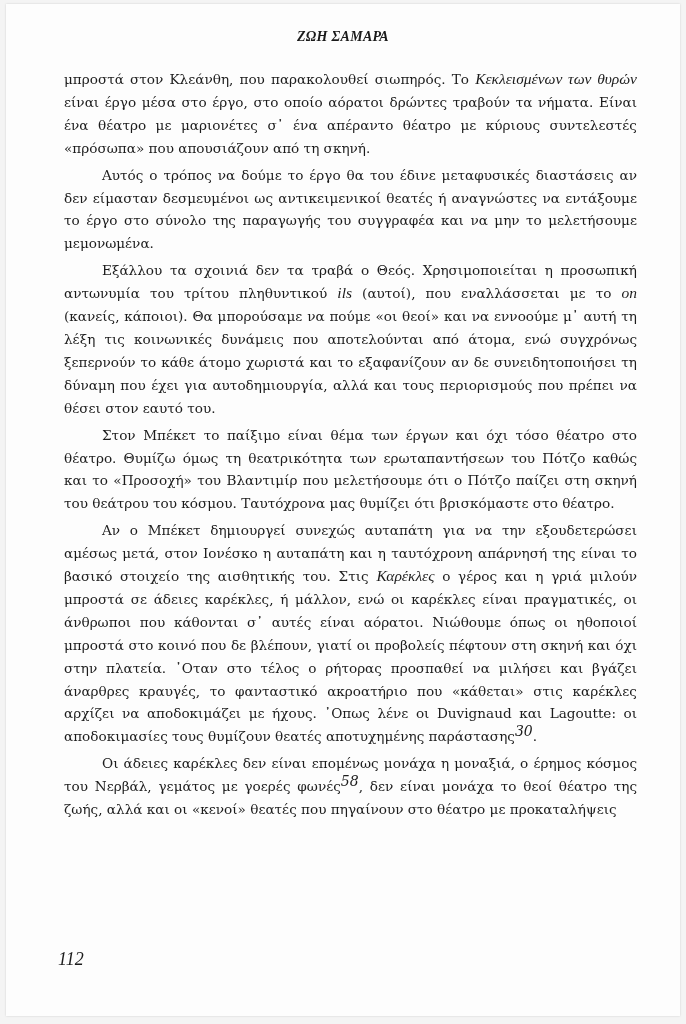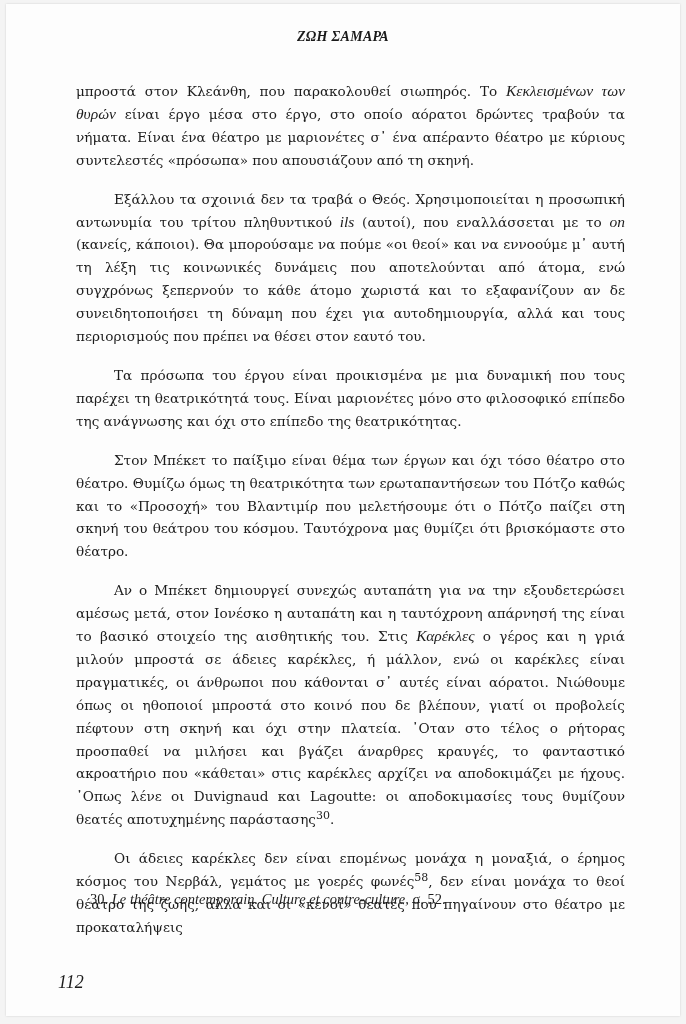--- a/index.html
+++ b/index.html
@@ -15,50 +15,48 @@
   .running-head {
     position: absolute; left: 0; top: 29px; width: 686px; text-align: center;
     font-family: "Liberation Serif", serif; font-style: italic; font-weight: bold;
     font-size: 14px; color: #1a1a1a; letter-spacing: 0.3px;
   }
   .body-text {
     position: absolute; left: 60px; top: 64px; width: 581px;
     font-family: "DejaVu Serif", serif; font-size: 13.6px; line-height: 22.9px;
     color: #1c1c1c; text-align: justify;
   }
-  .body-text p { margin: 16px; text-indent: 38px; }
+  .body-text p { margin: 4px; text-indent: 38px; }
   .body-text p.noindent { text-indent: 0; }
   .body-text i { font-family: "Liberation Serif", serif; font-size: 15.5px; }
-  sup { font-size: 11px; line-height: 0; vertical-align: 5px; }
+  sup { font-size: 14px; line-height: 0; vertical-align: 5px; font-style: italic; }
   .footnotes {
     position: absolute; left: 90px; top: 890px; width: 520px;
     font-family: "Liberation Serif", serif; font-size: 14.5px; line-height: 18px;
     color: #1c1c1c;
   }
   .footnotes div { white-space: nowrap; }
   .page-number {
     position: absolute; left: 58px; top: 949px;
     font-family: "Liberation Serif", serif; font-style: italic; font-size: 18px;
     color: #1c1c1c;
-    margin-top: 23px;
   }
 </style>
 </head>
 <body>
 
 <div class="page"></div>
 
 <div class="running-head">ΖΩΗ ΣΑΜΑΡΑ</div>
 
 <div class="body-text">
   <p class="noindent"><span>μπροστά στον Κλεάνθη, που παρακολουθεί σιωπηρός. Το </span><i>Κεκλεισμένων των θυρών</i><span> είναι έργο μέσα στο έργο, στο οποίο αόρατοι δρώντες τραβούν τα νήματα. Είναι ένα θέατρο με μαριονέτες σ᾿ ένα απέραντο θέατρο με κύριους συντελεστές «πρόσωπα» που απουσιάζουν από τη σκηνή.</span></p>
+  <p>Αυτός ο τρόπος να δούμε το έργο θα του έδινε μεταφυσικές διαστάσεις αν δεν είμασταν δεσμευμένοι ως αντικειμενικοί θεατές ή αναγνώστες να εντάξουμε το έργο στο σύνολο της παραγωγής του συγγραφέα και να μην το μελετήσουμε μεμονωμένα.</p>
   <p><span>Εξάλλου τα σχοινιά δεν τα τραβά ο Θεός. Χρησιμοποιείται η προσωπική αντωνυμία του τρίτου πληθυντικού </span><i>ils</i><span> (αυτοί), που εναλλάσσεται με το </span><i>on</i><span> (κανείς, κάποιοι). Θα μπορούσαμε να πούμε «οι θεοί» και να εννοούμε μ᾿ αυτή τη λέξη τις κοινωνικές δυνάμεις που αποτελούνται από άτομα, ενώ συγχρόνως ξεπερνούν το κάθε άτομο χωριστά και το εξαφανίζουν αν δε συνειδητοποιήσει τη δύναμη που έχει για αυτοδημιουργία, αλλά και τους περιορισμούς που πρέπει να θέσει στον εαυτό του.</span></p>
-  <p>Τα πρόσωπα του έργου είναι προικισμένα με μια δυναμική που τους παρέχει τη θεατρικότητά τους. Είναι μαριονέτες μόνο στο φιλοσοφικό επίπεδο της ανάγνωσης και όχι στο επίπεδο της θεατρικότητας.</p>
   <p>Στον Μπέκετ το παίξιμο είναι θέμα των έργων και όχι τόσο θέατρο στο θέατρο. Θυμίζω όμως τη θεατρικότητα των ερωταπαντήσεων του Πότζο καθώς και το «Προσοχή» του Βλαντιμίρ που μελετήσουμε ότι ο Πότζο παίζει στη σκηνή του θεάτρου του κόσμου. Ταυτόχρονα μας θυμίζει ότι βρισκόμαστε στο θέατρο.</p>
   <p><span>Αν ο Μπέκετ δημιουργεί συνεχώς αυταπάτη για να την εξουδετερώσει αμέσως μετά, στον Ιονέσκο η αυταπάτη και η ταυτόχρονη απάρνησή της είναι το βασικό στοιχείο της αισθητικής του. Στις </span><i>Καρέκλες</i><span> ο γέρος και η γριά μιλούν μπροστά σε άδειες καρέκλες, ή μάλλον, ενώ οι καρέκλες είναι πραγματικές, οι άνθρωποι που κάθονται σ᾿ αυτές είναι αόρατοι. Νιώθουμε όπως οι ηθοποιοί μπροστά στο κοινό που δε βλέπουν, γιατί οι προβολείς πέφτουν στη σκηνή και όχι στην πλατεία. ᾿Οταν στο τέλος ο ρήτορας προσπαθεί να μιλήσει και βγάζει άναρθρες κραυγές, το φανταστικό ακροατήριο που «κάθεται» στις καρέκλες αρχίζει να αποδοκιμάζει με ήχους. ᾿Οπως λένε οι Duvignaud και Lagoutte: οι αποδοκιμασίες τους θυμίζουν θεατές αποτυχημένης παράστασης</span><sup>30</sup><span>.</span></p>
   <p><span>Οι άδειες καρέκλες δεν είναι επομένως μονάχα η μοναξιά, ο έρημος κόσμος του Νερβάλ, γεμάτος με γοερές φωνές</span><sup>58</sup><span>, δεν είναι μονάχα το θεοί θέατρο της ζωής, αλλά και οι «κενοί» θεατές που πηγαίνουν στο θέατρο με προκαταλήψεις</span></p>
 </div>
 
 <div class="footnotes">
-  <div><span>30. </span><i>Le théâtre contemporain. Culture et contre-culture,</i><span> σ. 52.</span></div>
 </div>
 
 <div class="page-number">112</div>
 
 </body></html>

